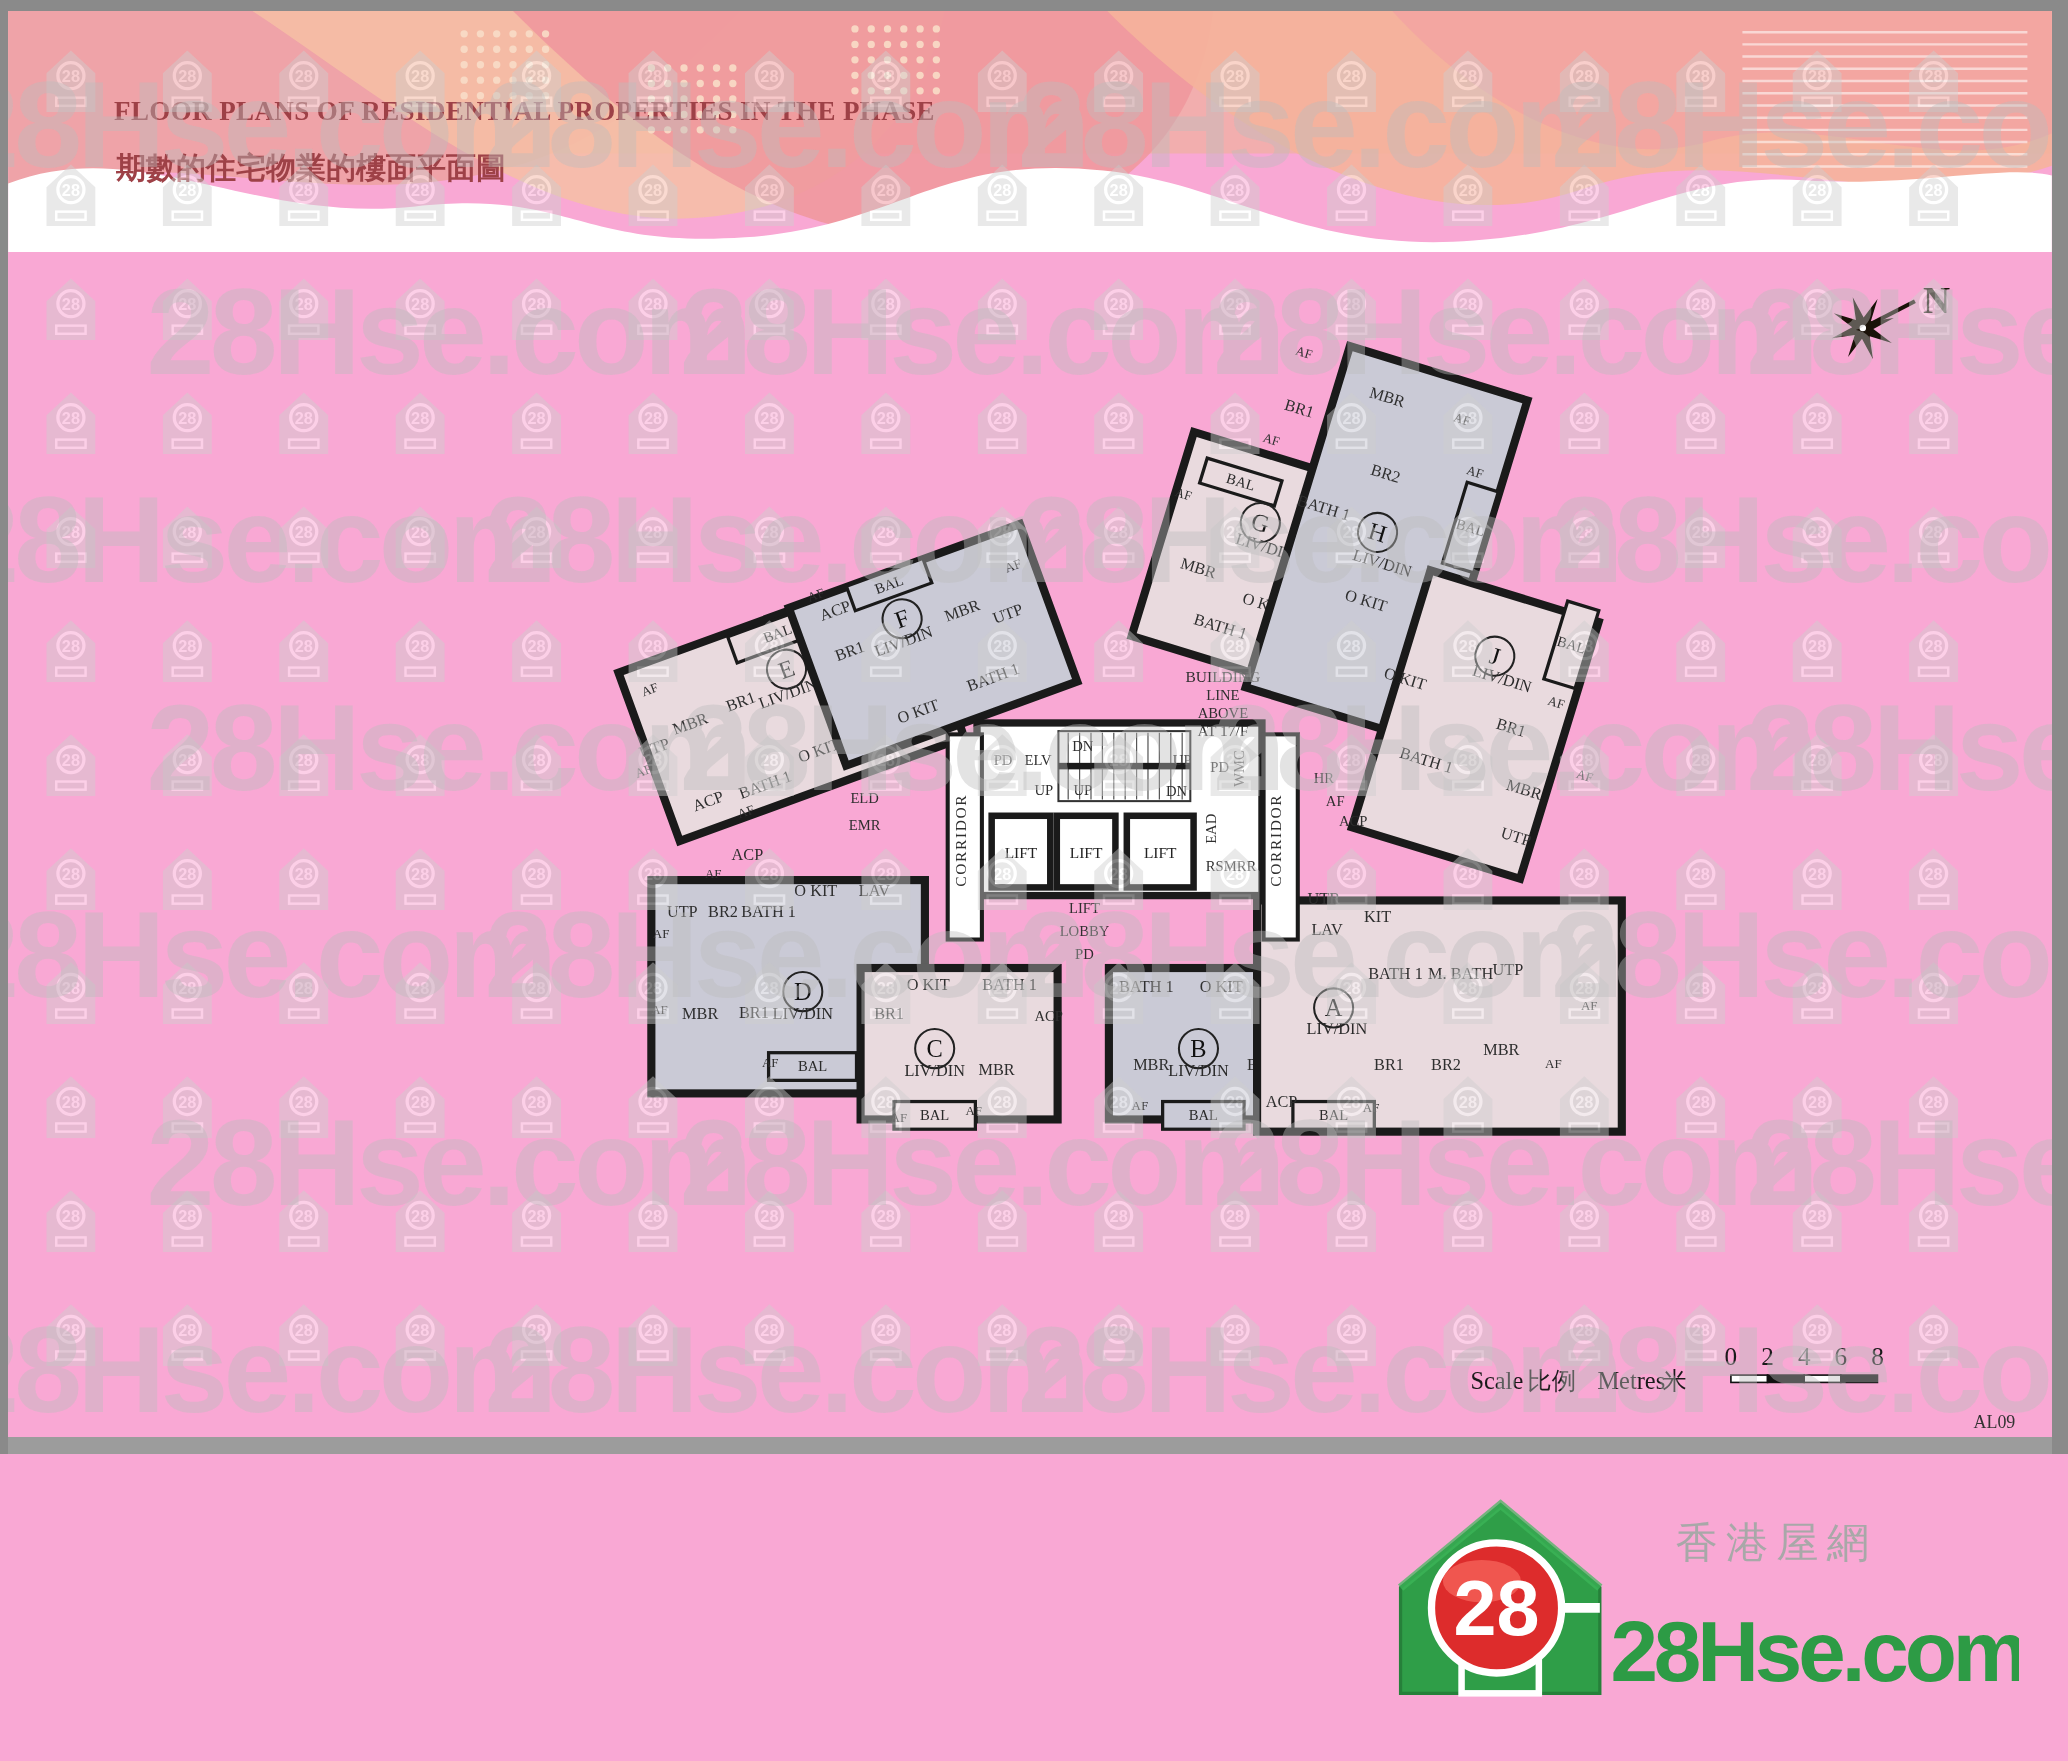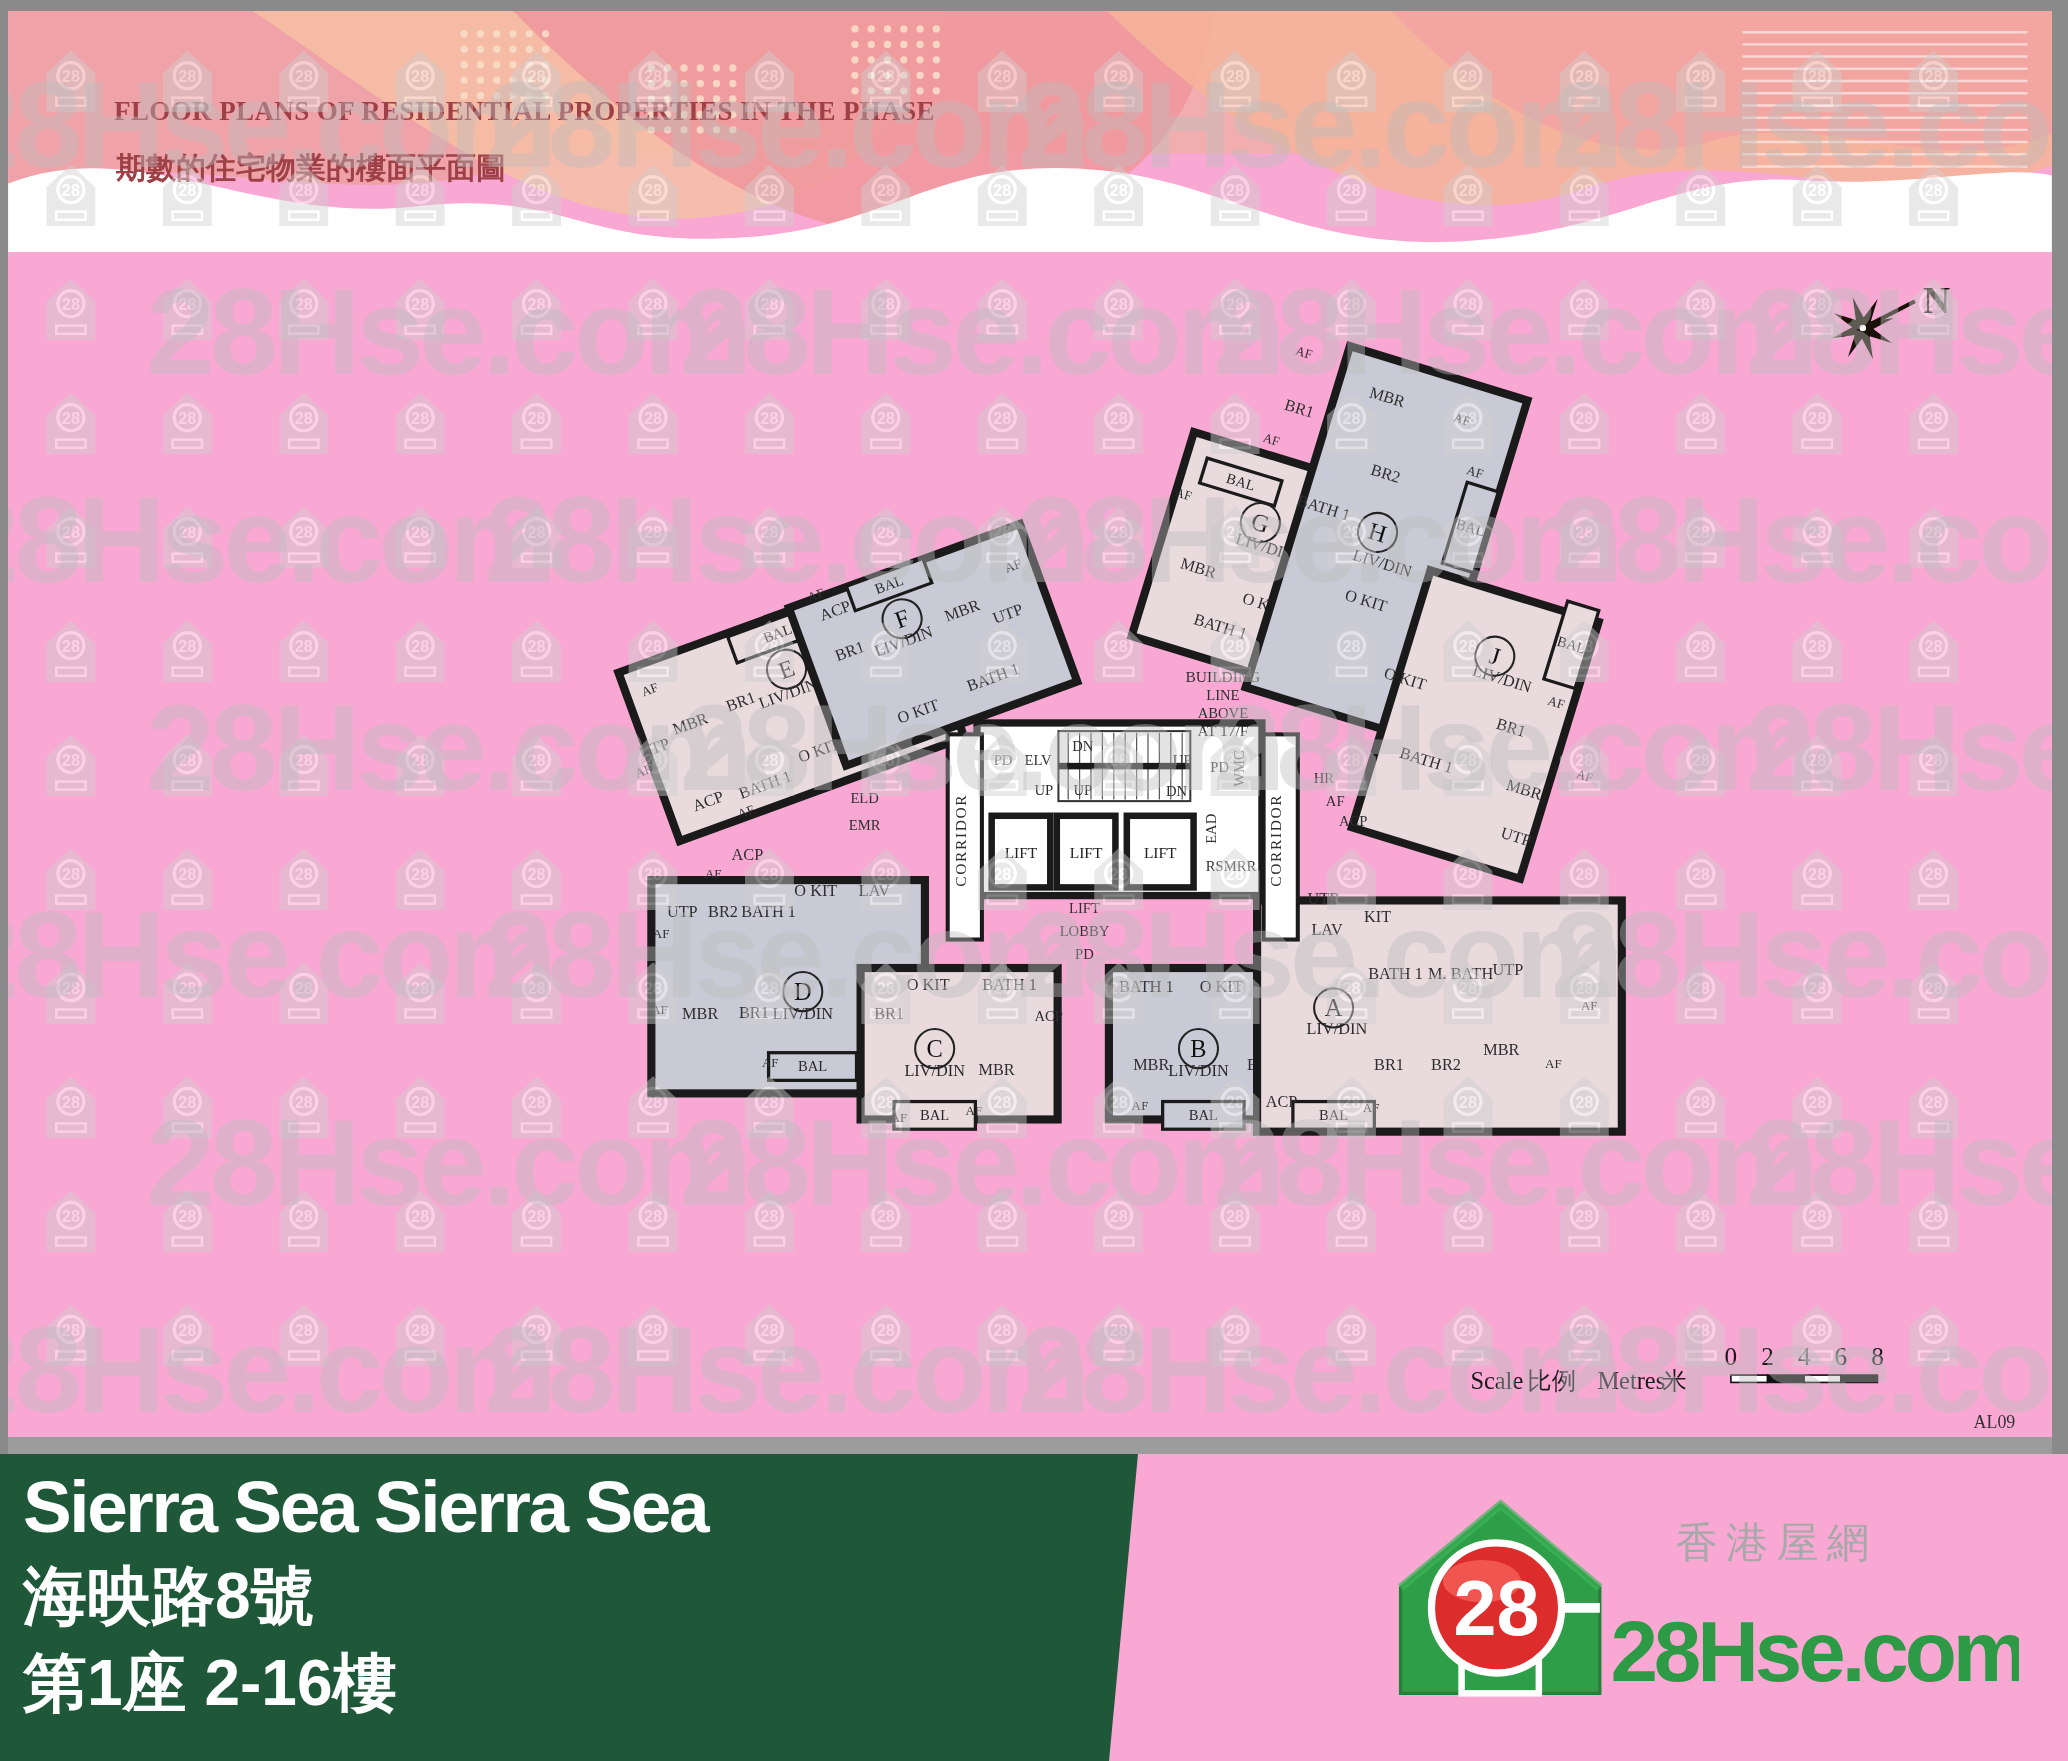--- a/index.html
+++ b/index.html
@@ -663,25 +663,20 @@
         <text x="2800" y="1480">28Hse.com</text>
         <text x="-60" y="1735">28Hse.com</text>
         <text x="595" y="1735">28Hse.com</text>
         <text x="1250" y="1735">28Hse.com</text>
         <text x="1905" y="1735">28Hse.com</text>
         <text x="2560" y="1735">28Hse.com</text>
       </g>
     </svg>
 
   <div class="band"></div>
-  <div class="banner">
-    <div class="bn1">Sierra Sea Sierra Sea</div>
-    <div class="bn2">海映路8號</div>
-    <div class="bn3">第1座 2-16樓</div>
-  </div>
 
   <svg class="logo-svg" width="635" height="244" viewBox="0 0 780 300">
     <g>
       <path d="M20,120 L143,18 L265,120 L265,250 L20,250 Z" fill="#2f9e48" stroke="#26803a" stroke-width="4"></path>
       <path d="M20,120 L143,18 L265,120" fill="none" stroke="#3db85a" stroke-width="10" opacity="0.7"></path>
       <line x1="215" y1="145" x2="265" y2="145" stroke="#ffffff" stroke-width="12"></line>
       <rect x="95" y="205" width="95" height="45" fill="none" stroke="#ffffff" stroke-width="8"></rect>
       <circle cx="138" cy="145" r="80" fill="#dd2c2c" stroke="#ffffff" stroke-width="9"></circle>
       <ellipse cx="120" cy="112" rx="48" ry="26" fill="#ff7a6e" opacity="0.55"></ellipse>
       <text x="138" y="178" text-anchor="middle" font-size="95" font-weight="bold" font-family="Liberation Sans, sans-serif" fill="#ffffff">28</text>

